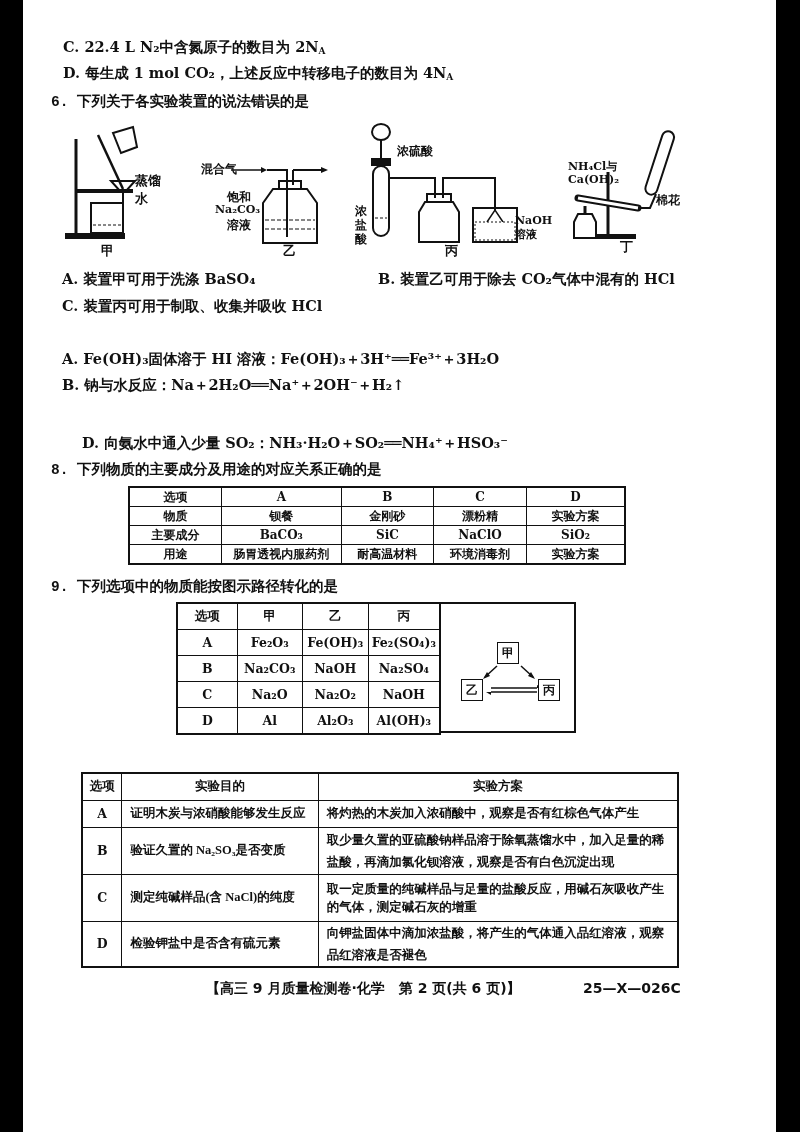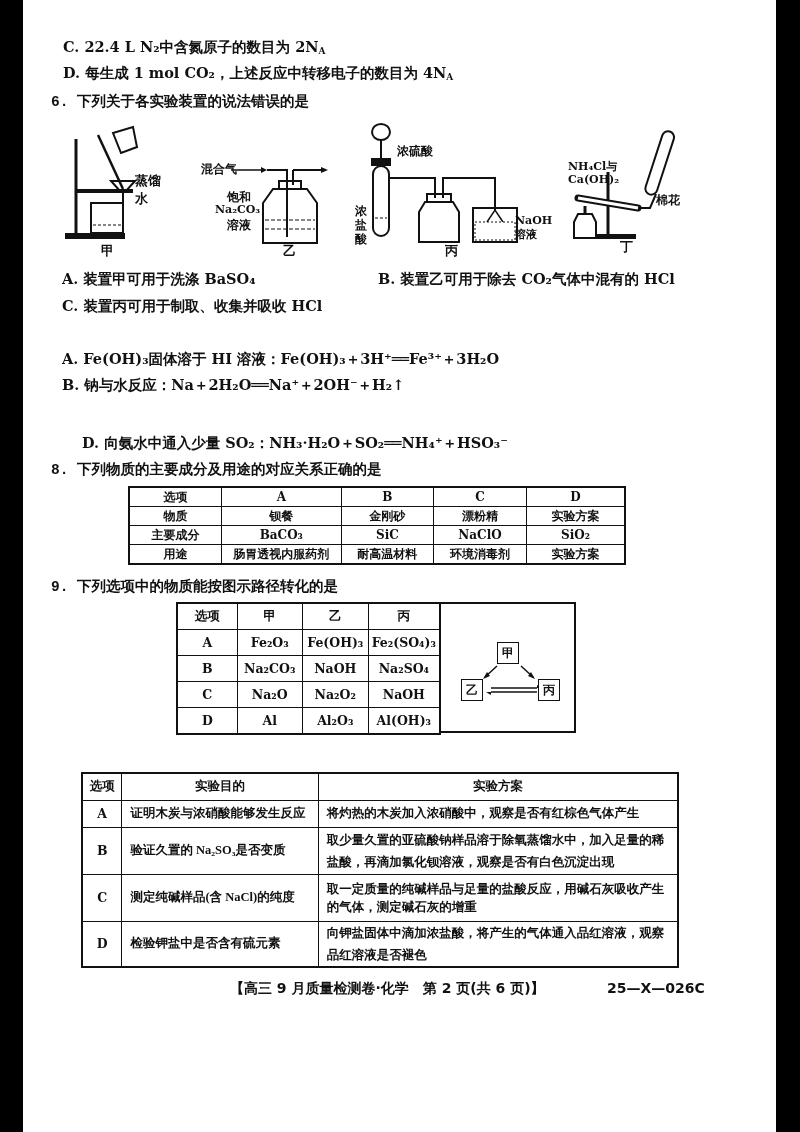--- a/index.html
+++ b/index.html
@@ -11,21 +11,21 @@
   .q{font-size:14.5px;font-weight:bold;font-family:Liberation Mono, monospace;}
   sub{font-size:9px;vertical-align:-2px;line-height:0;}
   table{border-collapse:collapse;position:absolute;}
   td{border:1.4px solid #111;text-align:center;font-weight:bold;padding:0 3px;}
   .t8 td{font-size:12px;height:18px;}
   .t9 td{font-size:12.5px;height:25px;}
   .t10 td{font-size:12.5px;}
   .t10 td.left{text-align:left;padding-left:8px;font-family:Liberation Serif, serif;}
   .diag-box{position:absolute;border:1.6px solid #111;width:20px;height:20px;text-align:center;line-height:20px;font-size:12px;font-weight:bold;background:#fff;}
   .app-label{font-size:13px;font-weight:bold;position:absolute;}
-  .foot{font-size:14px;font-weight:bold;font-family:"DejaVu Sans","Liberation Sans",sans-serif;margin-left:24px;}
+  .foot{font-size:14px;font-weight:bold;font-family:"DejaVu Sans","Liberation Sans",sans-serif;}
 </style>
 </head>
 <body>
 
 <div class="page">
 
   <div class="abs line" style="left:40px;top:38px;"><span>C. 22.4 L N₂中含氮原子的数目为 2N</span><sub>A</sub></div>
   <div class="abs line" style="left:40px;top:64px;"><span>D. 每生成 1 mol CO₂，上述反应中转移电子的数目为 4N</span><sub>A</sub></div>
 
   <div class="abs q" style="left:28px;top:92px;">6. 下列关于各实验装置的说法错误的是</div>

